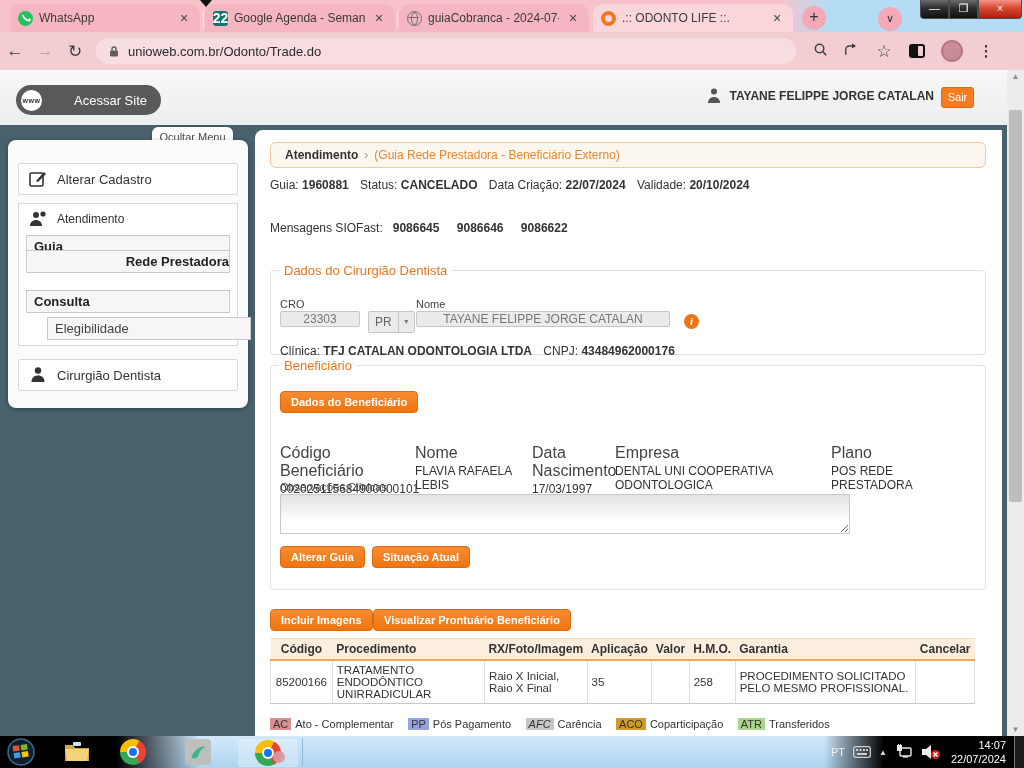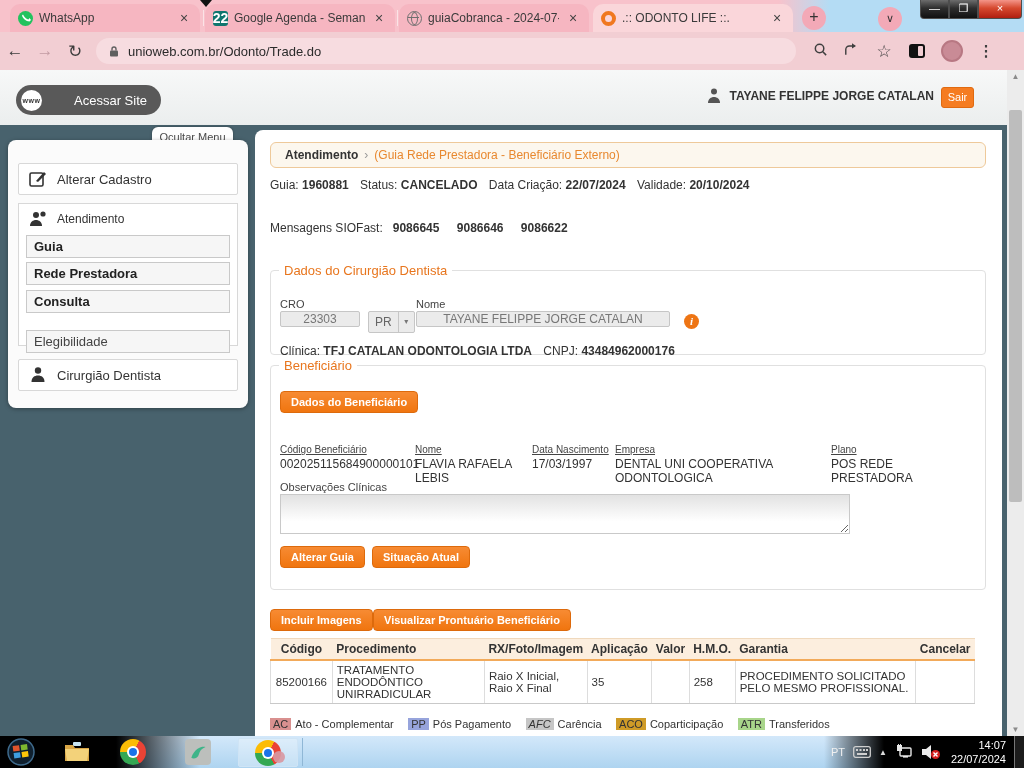--- a/index.html
+++ b/index.html
@@ -88,21 +88,21 @@
     padding:0 6px; height:16px; font-family:"Liberation Sans",sans-serif;text-align:center; }
   #ufbox { display:inline-flex; align-items:center; background:#ebebeb; border:1px solid #c6c6c6; border-radius:2px;
     height:22px; font-size:12px; color:#666; }
   #ufbox .uf { padding:0 6px; }
   #ufbox .ufarr { width:16px; height:20px; border-left:1px solid #c6c6c6; text-align:center; font-size:8px; line-height:20px; color:#777; }
   #infoic { width:15px; height:15px; border-radius:50%; background:#ee7514; color:#fff; text-align:center;
     font-size:11px; line-height:15px; font-style:italic; font-family:"Liberation Serif",serif; font-weight:bold; }
   .obtn { background:linear-gradient(180deg,#f78b33,#f0750f); border:1px solid #dd6a0c; border-radius:4px;
     color:#fff; font-size:11px; font-weight:bold; text-align:center; display:inline-block; padding:4px 10px; }
   #obstext { background:linear-gradient(180deg,#e2e2e2,#ffffff 70%); border:1px solid #c9c9c9; }
-  .bf-label { font-size:10px; color:#444;text-decoration:underline; }
+  .bf-label { font-size:16px; color:#444; }
   .bf-value { font-size:12px; color:#333; margin-top:2px; }
 
   
   #ptable { left:15px; top:508px; width:705px; border-collapse:collapse; font-size:11.5px; color:#333; }
   #ptable th { background:#fceede; border-bottom:2px solid #f2aa5a; border-top:1px solid #f0d9bd;
     font-size:12px; text-align:left; padding:3px 4px; }
   #ptable td { border:1px solid #ddd; padding:3px 4px; vertical-align:middle; }
   #ptable .trow td { border-bottom:1px solid #c9c9c9; }
   #ptable .totrow td { border-left:none; border-right:none; }
   #ptable .totrow .tz { border-left:1px solid #ddd; border-right:1px solid #ddd; }
@@ -233,23 +233,23 @@
   <div id="sb-group">
     <div id="sb-grouphead">
       <svg class="sb-ic" viewBox="0 0 20 20">
         <circle cx="8" cy="6" r="3" fill="#333"></circle>
           <path d="M2 17c0-4 3-6 6-6s6 2 6 6z" fill="#333"></path>
           <circle cx="15" cy="5" r="2.6" fill="#333"></circle>
       </svg>
       <span>Atendimento</span>
     </div>
     <div class="sb-sub" style="top:31px;">Guia</div>
-    <div class="sb-sub" style="top:58px;">Rede Prestadora</div>
+    <div class="sb-sub" style="top:46px;text-align:right;">Rede Prestadora</div>
     <div class="sb-sub" style="top:86px;">Consulta</div>
-    <div class="sb-sub norm" style="top:126px;">Elegibilidade</div>
+    <div class="sb-sub norm" style="top:113px;margin-left:21px;">Elegibilidade</div>
   </div>
   <div class="sb-box" style="top:219px;height:32px;">
     <svg class="sb-ic" viewBox="0 0 20 20">
       <circle cx="10" cy="5.5" r="3.2" fill="#333"></circle>
         <path d="M3.5 17c0-4.5 3-6.5 6.5-6.5s6.5 2 6.5 6.5z" fill="#333"></path>
     </svg>
     <span>Cirurgião Dentista</span>
   </div>
 </div>
 

